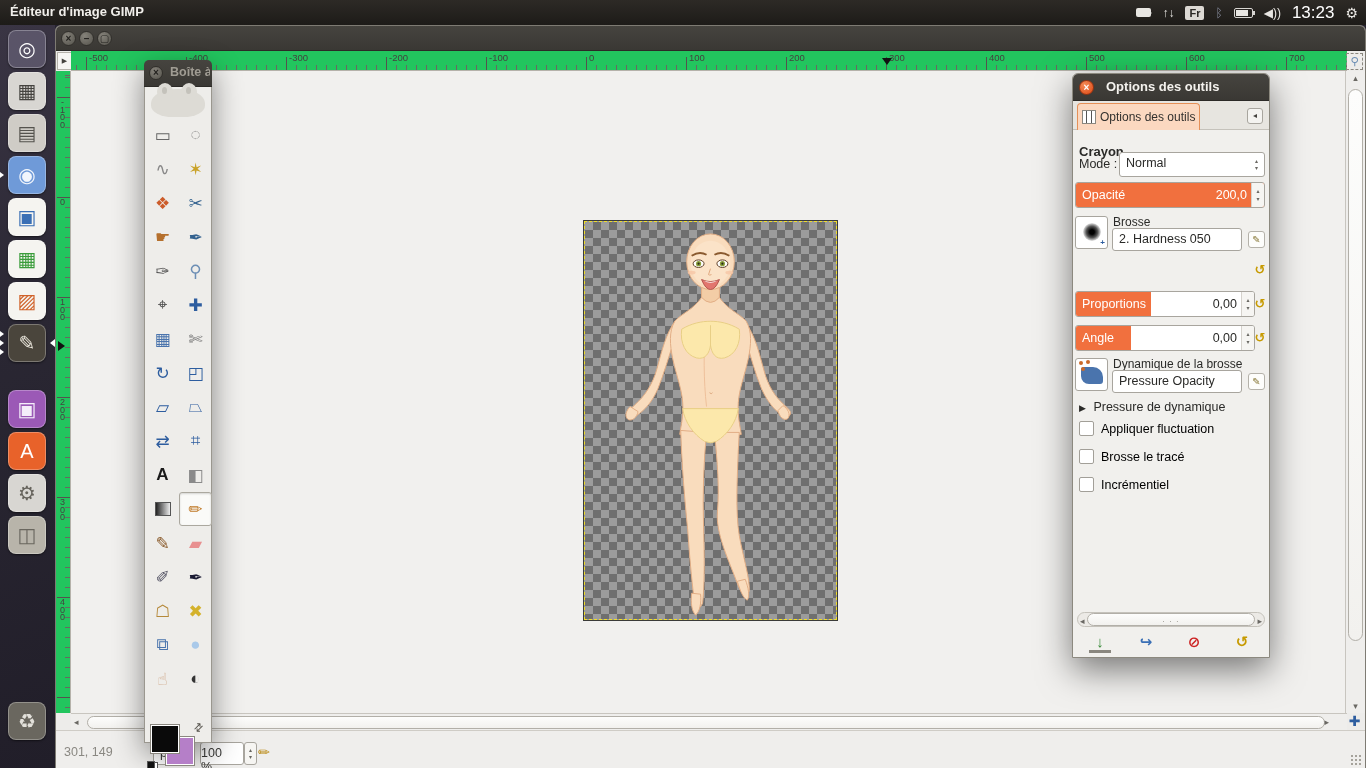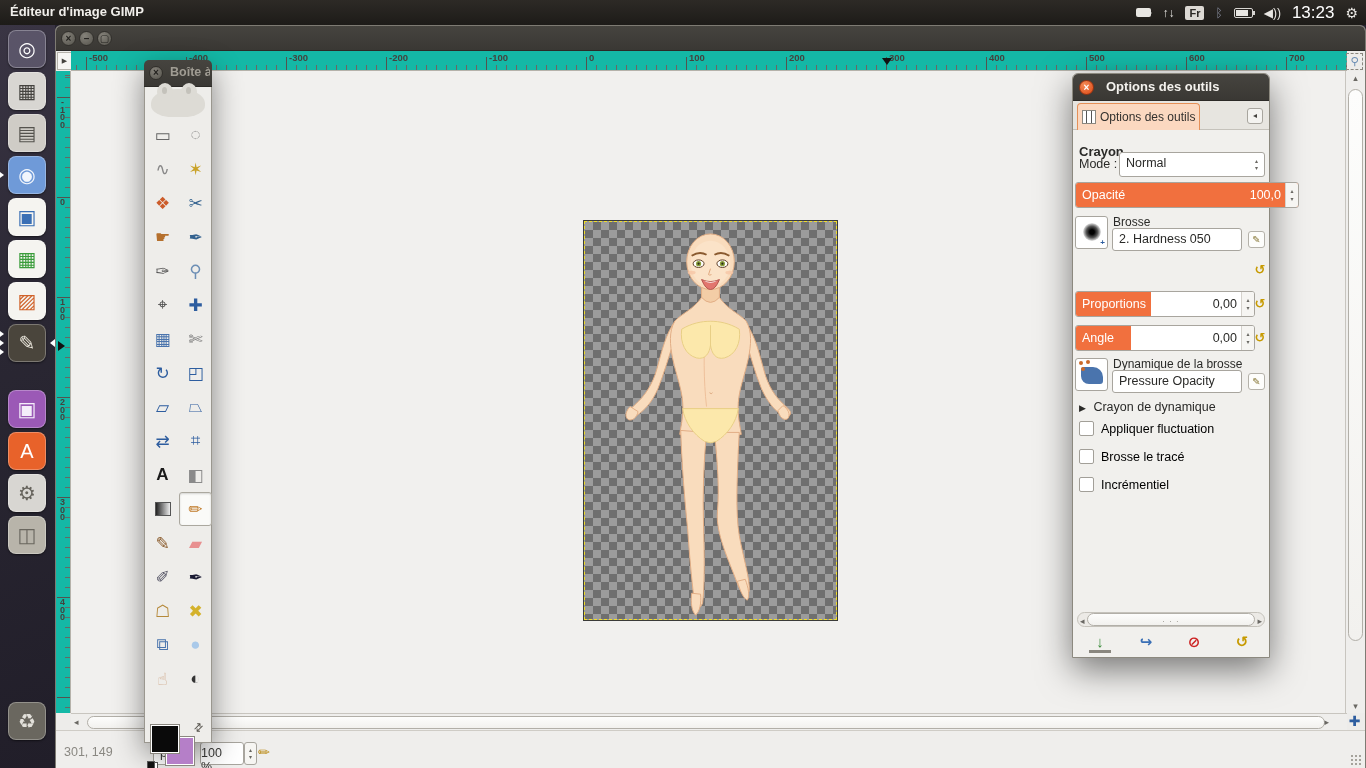--- a/index.html
+++ b/index.html
@@ -38,21 +38,21 @@
               border-bottom:1px solid #2c2a27; }
   #gimp-titlebar { position:absolute; left:0; top:0; width:100%; height:25px; }
   .wbtn { position:absolute; top:5px; width:15px; height:15px; border-radius:50%;
           background:radial-gradient(circle at 35% 30%,#85827a,#55534c);
           border:1px solid #312f2b; color:#23221f; font-size:10px; line-height:13px;
           text-align:center; font-weight:bold; }
   #gimp-title { position:absolute; left:67px; top:4px; font-size:13px; font-weight:bold; color:#b3afa6;
                 white-space:nowrap; }
 
   
-  .ruler { background:#14b8a6;font-weight:bold; }
+  .ruler { background:#22c55e; }
   #ruler-corner { position:absolute; left:1px; top:26px; width:15px; height:18px;
                   border:1px solid #b5b2aa; background:#f6f5f2; font-size:7px; color:#44423e;
                   text-align:center; line-height:16px; }
   #ruler-h { position:absolute; left:15px; top:25px; width:1276px; height:20px; border-bottom:1px solid #b5b2aa; }
   #ruler-h .mticks { position:absolute; left:0; right:0; bottom:0; height:5px;
         background:repeating-linear-gradient(90deg,#6a6863 0 1px,transparent 1px 10px);
         background-position-x:5px; }
   #ruler-h .Mticks { position:absolute; left:0; right:0; bottom:0; height:13px;
         background:repeating-linear-gradient(90deg,#55534e 0 1px,transparent 1px 100px);
         background-position-x:15px; }
@@ -506,24 +506,24 @@
 
   <div class="dlgtxt" style="left:6px;top:83px;">Mode :</div>
   <div class="combo" style="left:46px;top:78px;width:146px;height:25px;">
     <span>Normal</span>
     <span class="spin-col" style="height:22px;">
         <span>▴</span>
         <span>▾</span>
       </span>
   </div>
 
-  <div class="spinscale" style="left:2px;top:108px;width:224px;">
+  <div class="spinscale" style="left:2px;top:108px;width:190px;">
     <div class="ss-fill" style="width: 100%;"></div>
     <span class="ss-label light">Opacité</span>
-    <span class="ss-value light">100,0</span>
+    <span class="ss-value light">200,0</span>
     <div class="ss-spin">
         <span>▴</span>
         <span>▾</span>
       </div>
   </div>
 
   <div class="thumbbtn" style="left:2px;top:142px;">
     <span class="brushdot"></span>
     <span class="pluschip">+</span>
   </div>
@@ -562,21 +562,21 @@
     <span class="dyndots"></span>
   </div>
   <div class="fieldstack-label" style="left:40px;top:283px;white-space:nowrap;">Dynamique de la brosse</div>
   <div class="field" style="left:39px;top:296px;width:130px;height:23px;">
     <span style="white-space:nowrap;">Pressure Opacity</span>
   </div>
   <div class="editbtn" style="left:175px;top:299px;">✎</div>
 
   <div class="dlgtxt" style="left:6px;top:326px;">
     <span style="font-size:9px;">▶</span>
-    <span style="margin-left:4px;">Crayon de dynamique</span>
+    <span style="margin-left:4px;">Pressure de dynamique</span>
   </div>
 
   <div id="dlg-checks">
       <div class="checkrow" style="top: 347px;">
         <span class="checkbox"></span>
         <span class="checklabel">Appliquer fluctuation</span>
       </div>
       <div class="checkrow" style="top: 375px;">
         <span class="checkbox"></span>
         <span class="checklabel">Brosse le tracé</span>

